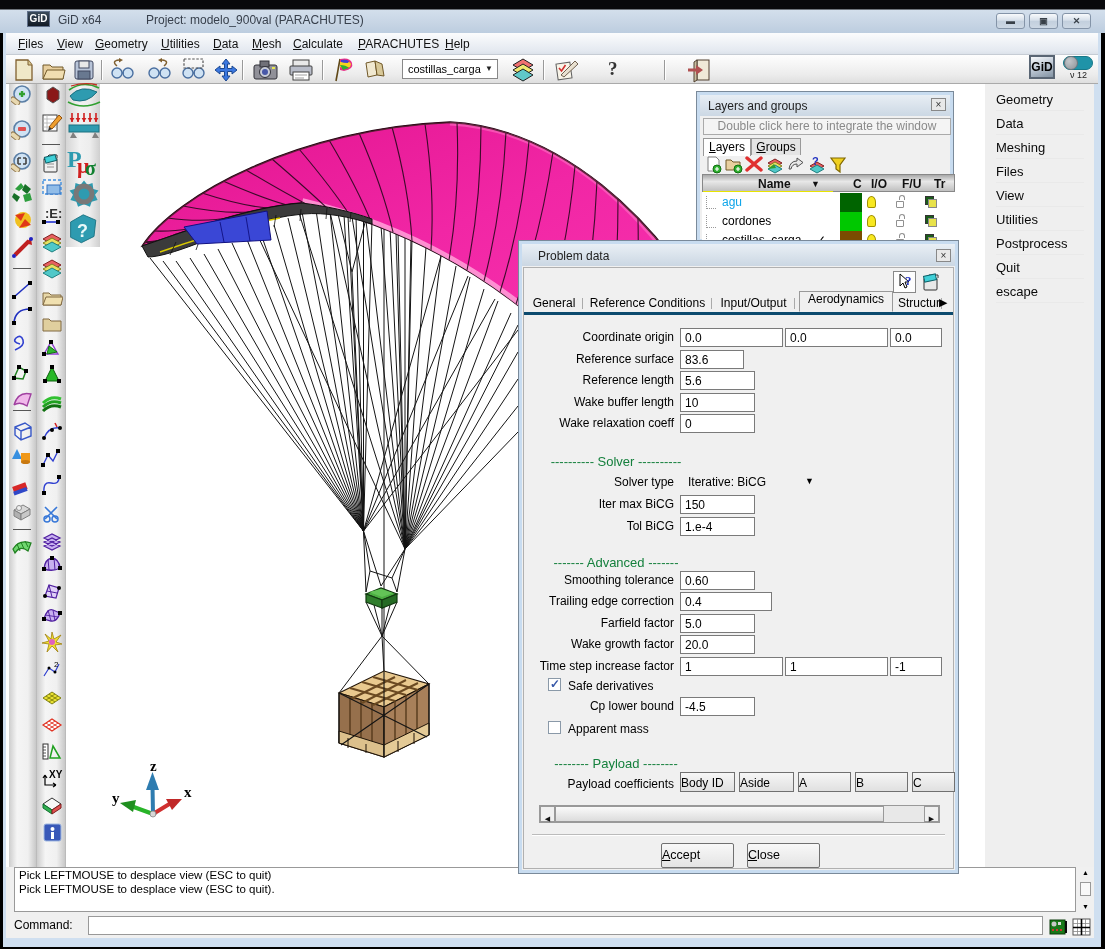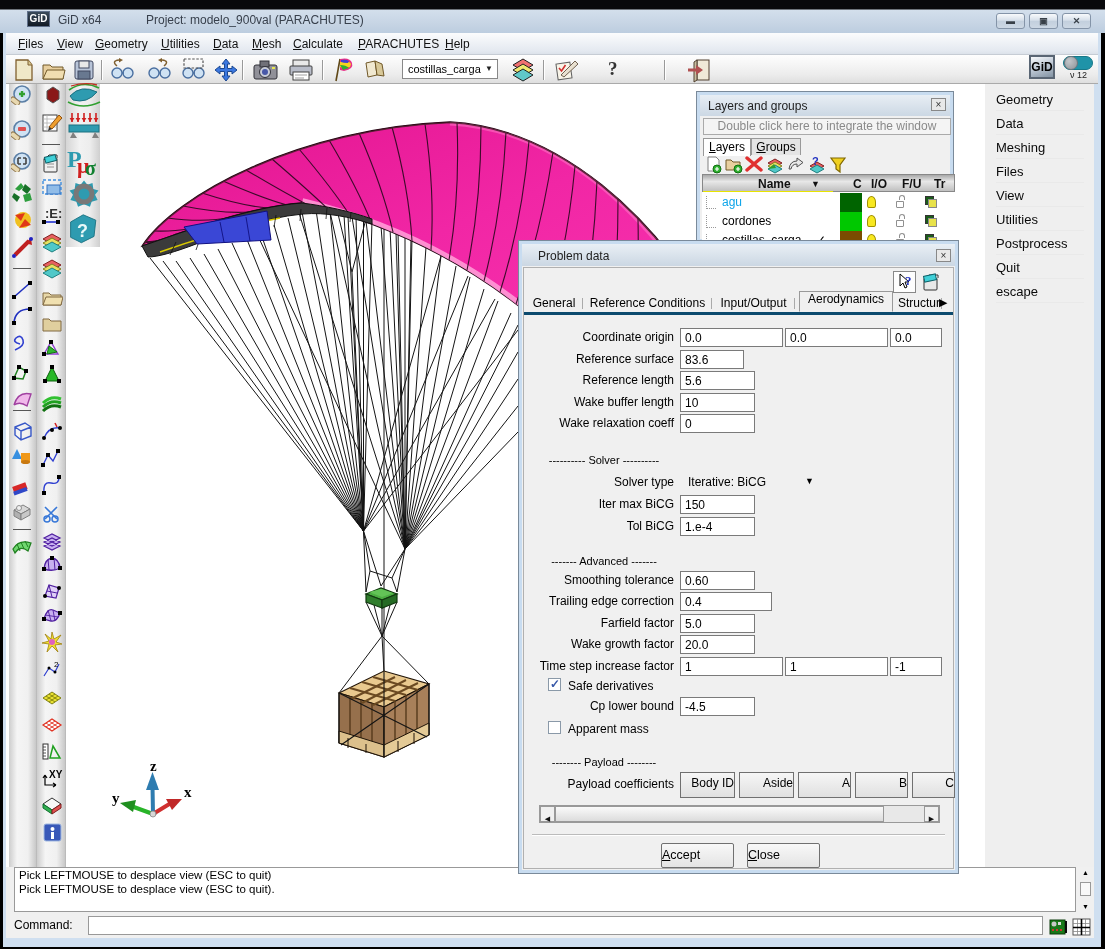--- a/index.html
+++ b/index.html
@@ -37,25 +37,25 @@
 .lp-tab-act{background:#fff;height:18px;z-index:2}
 .lp-head{position:absolute;left:5px;top:82px;width:253px;height:18px;background:linear-gradient(#a8a8a8,#e8e8e8 40%,#c0c0c0);border:1px solid #888}
 .lp-head span{position:absolute;top:2px;font:bold 12px "Liberation Sans";color:#111}
 .lph-arr{left:108px;color:#2a5a8a;font-size:9px!important;top:4px!important}
 #pdlg{position:absolute;left:518px;top:240px;width:441px;height:634px;background:#f0f0f0;border:1px solid #7a8a9a;box-shadow:0 0 0 3px #c8dcf0 inset}
 #pdlg .pd-title{position:absolute;left:3px;top:3px;right:3px;height:22px;background:linear-gradient(#e9eff5,#cbd7e3);font-size:12px;color:#222;padding:5px 0 0 16px}
 #pdlg .pd-x{position:absolute;right:7px;top:8px;width:15px;height:13px;border:1px solid #888;background:#e8e8e8;font:10px "Liberation Sans";text-align:center;line-height:11px;color:#333}
 #pbody{position:absolute;left:4px;top:26px;right:4px;bottom:4px;background:#f0f0f0;border:1px solid #b0b0b0}
 .lbl{position:absolute;right:279px;font-size:12px;color:#000;white-space:nowrap}
 .fld{position:absolute;height:19px;background:#fff;border:1px solid #7a7a7a;font-size:12px;padding:2px 0 0 4px;color:#000}
-.shead{position:absolute;left:0;width:160px;text-align:center;font-size:11px;color:#000000}
+.shead{position:absolute;left:12px;width:160px;text-align:center;font-size:13px;color:#15803d}
 .chk{position:absolute;left:24px;width:13px;height:13px;background:#fff;border:1px solid #8a99a8}
 .chk-on::after{content:"\2713";position:absolute;left:1px;top:-2px;font:bold 12px "Liberation Sans";color:#3858a8}
 .chklab{position:absolute;left:44px;font-size:12px}
-.pbtn{position:absolute;height:26px;background:linear-gradient(#f6f6f6,#e0e0e0);border:1px solid #707070;font-size:12px;text-align:right;line-height:20px}
+.pbtn{position:absolute;height:20px;background:linear-gradient(#f6f6f6,#e0e0e0);border:1px solid #707070;font-size:12px;text-align:left;line-height:20px}
 .hscroll{position:absolute;left:15px;top:537px;width:401px;height:18px;background:#e8e8e8;border:1px solid #999}
 .harr{position:absolute;top:0;width:15px;height:16px;background:#f0f0f0;border:1px solid #999;text-align:center}
 .harr span{display:inline-block;font-size:7px;color:#111;line-height:15px}
 .hthumb{position:absolute;left:15px;top:0;width:329px;height:16px;background:linear-gradient(#fafafa,#dcdcdc);border:1px solid #999}
 .dbtn{position:absolute;top:575px;width:73px;height:25px;background:linear-gradient(#f8f8f8,#e4e4e4);border:1px solid #707070;border-radius:2px;font-size:12.5px;text-align:left;line-height:23px}
 .tabrow{position:absolute;left:0px;top:26px;right:0px;height:21px;border-bottom:3px solid #0c4a6e}
 .tab{position:absolute;bottom:0;height:16px;font-size:12px;text-align:center;color:#000}
 .tab span{display:inline-block;margin-top:0px}
 .tab:not(.tact)::after{content:"";position:absolute;right:0;top:2px;bottom:3px;width:1px;background:#aaa}
 .tact{height:21px;background:#f0f0f0;border:1px solid #999;border-bottom:1px solid #f0f0f0;z-index:3}

